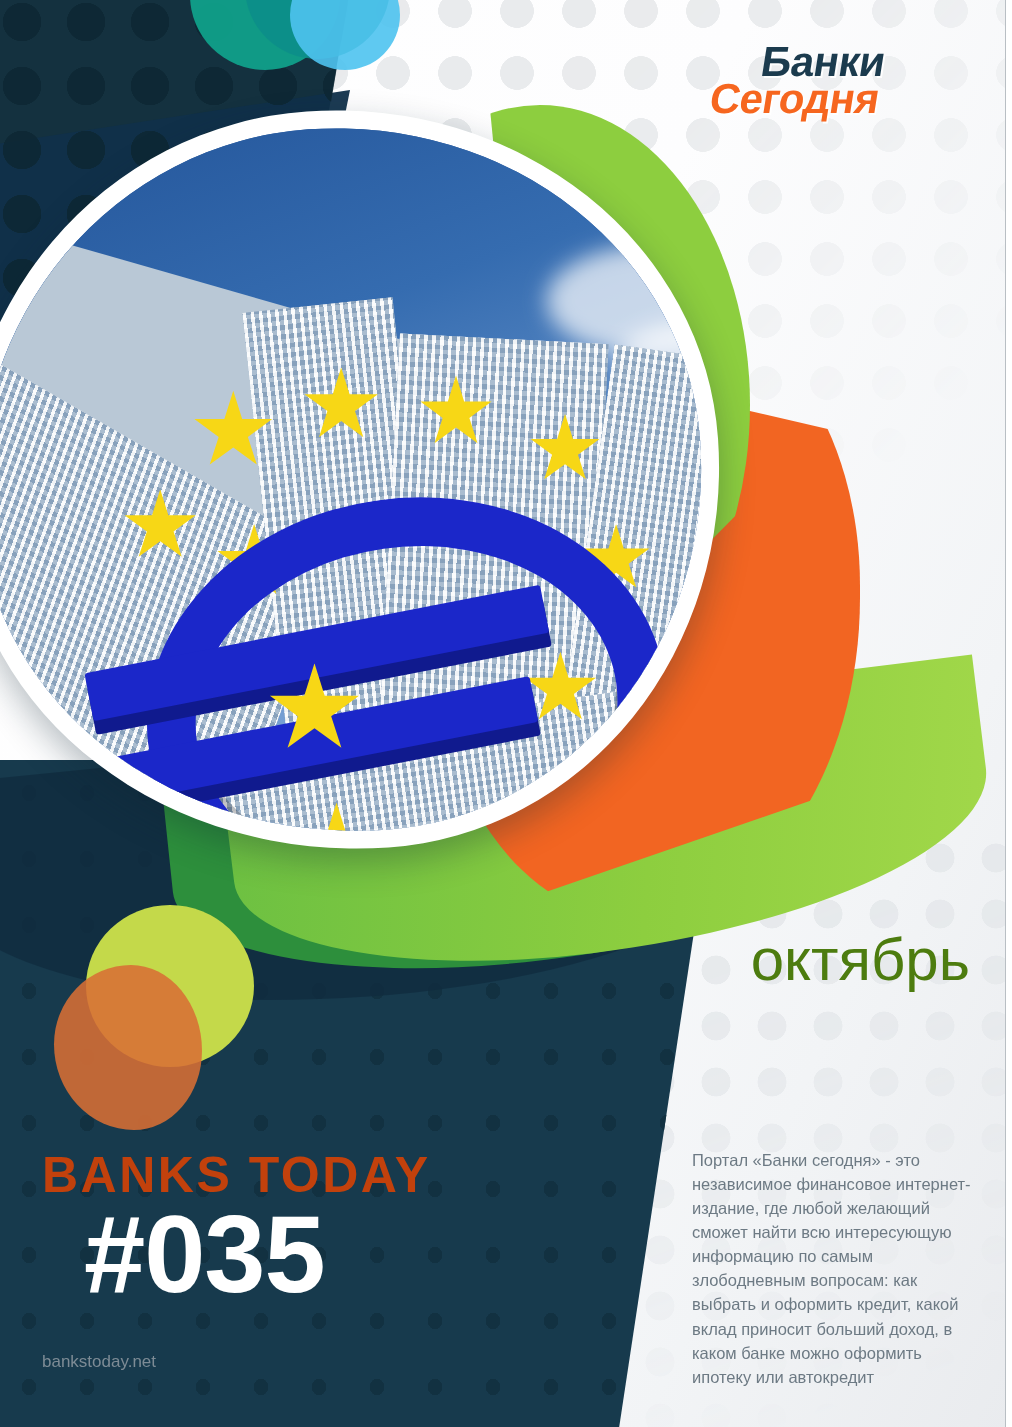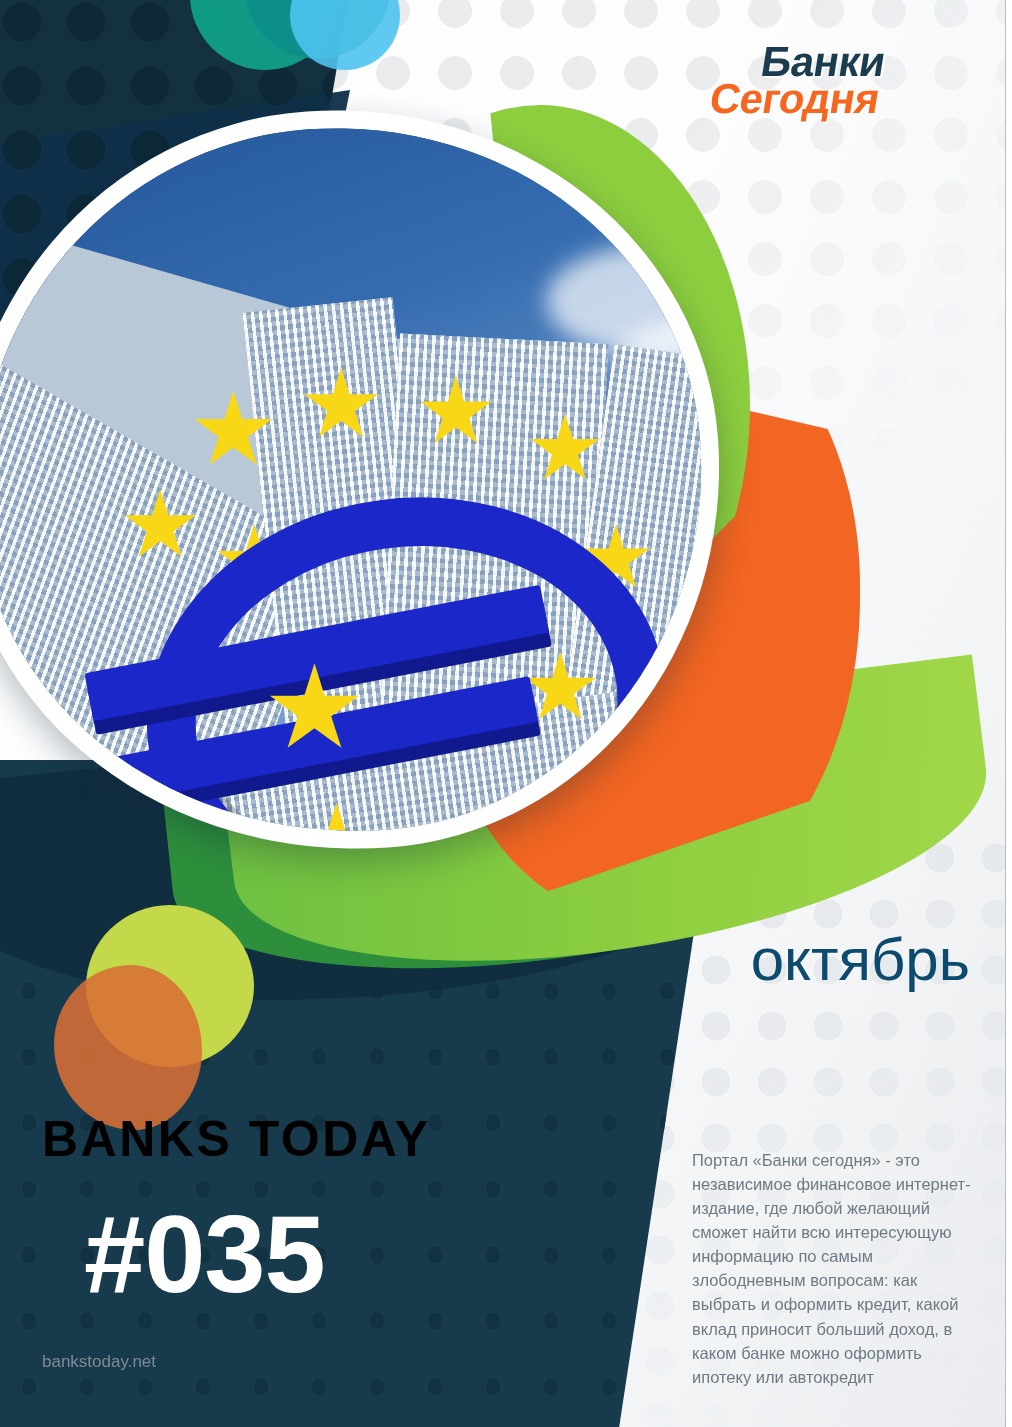--- a/index.html
+++ b/index.html
@@ -249,21 +249,21 @@
   }
   .logo-2{
     font-size:42px;font-weight:bold;letter-spacing:-.5px;
     color:#f6661f;
     text-shadow:2px 2px 0 rgba(255,255,255,.9);
   }
 
   
   .month{
     position:absolute;right:42px;top:925px;
-    font-size:60px;color:#0c4a6e;letter-spacing:0px;
+    font-size:60px;color:#4d7c0f;letter-spacing:0px;
     white-space:nowrap;
   }
   .year{
     position:absolute;right:40px;top:1010px;
     font-size:112px;font-weight:bold;letter-spacing:-2px;
     white-space:nowrap;
   }
   .year .y-a{color:#6e7b83;}
   .year .y-b{color:#f6661f;}
 
@@ -276,22 +276,22 @@
   .circle-lime{
     position:absolute;left:86px;top:905px;width:168px;height:162px;
     border-radius:50%;background:#c4d94a;
   }
   .circle-orange{
     position:absolute;left:54px;top:965px;width:148px;height:165px;
     border-radius:52% 48% 46% 54% / 48% 52% 48% 52%;
     background:rgba(216,110,52,.88);
   }
   .banks-today{
-    position:absolute;left:42px;top:1110px;
-    font-size:50px;font-weight:bold;color:#000000;
+    position:absolute;left:42px;top:1146px;
+    font-size:50px;font-weight:bold;color:#c2410c;
     letter-spacing:2.5px;
   }
   .issue{
     position:absolute;left:40px;top:1190px;
     font-size:110px;font-weight:bold;color:#ffffff;
     letter-spacing:-1px;
     margin-left:44px;
   }
   .site{
     position:absolute;left:42px;top:1352px;

